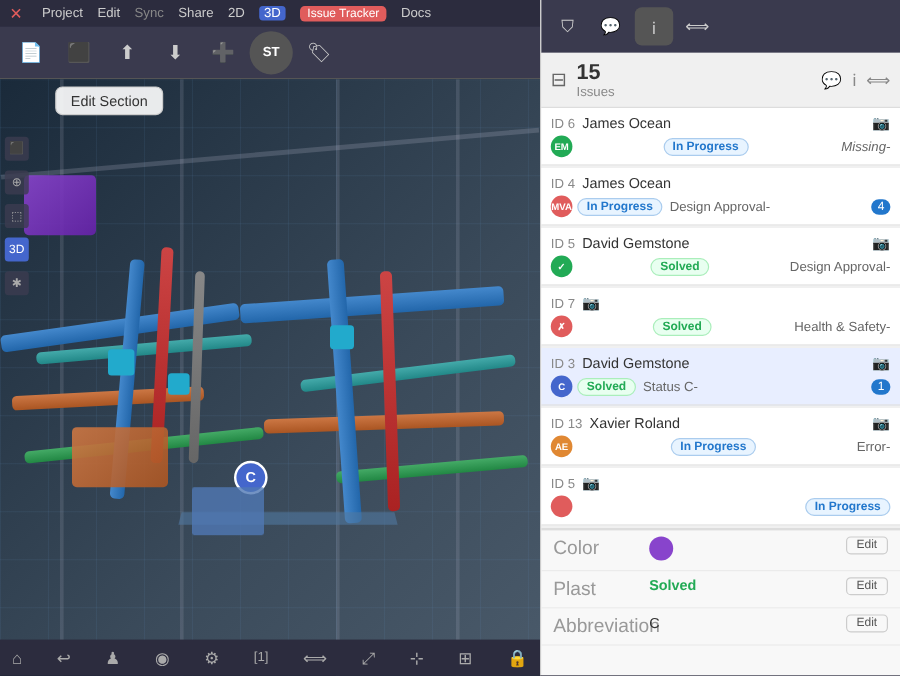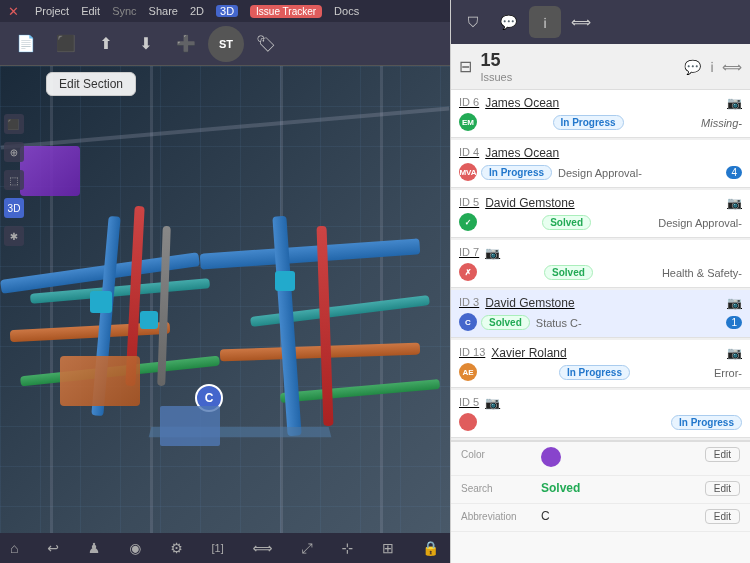--- a/index.html
+++ b/index.html
@@ -119,21 +119,21 @@
       font-size: 12px; background: #fff; outline: none;
     }
 
     
     #issue-list { flex: 0 0 auto; background: #f0f0f0; }
     .issue-item {
       padding: 6px 8px; border-bottom: 1px solid #e0e0e0; cursor: pointer;
       background: #fff; margin-bottom: 2px;
     }
     .issue-item.selected { background: #e8eeff; }
-    .issue-header { display: flex; align-items: flex-start; gap: 6px; margin-bottom: 3px; text-decoration: underline; }
+    .issue-header { display: flex; align-items: flex-end; gap: 6px; margin-bottom: 3px; }
     .issue-id { font-size: 11px; color: #888; }
     .issue-name { font-size: 12px; font-weight: 500; color: #333; flex: 1; }
     .status-badge {
       border-radius: 10px; padding: 1px 7px; font-size: 10px; font-weight: 600;
     }
     .status-in-progress { background: #e8f4ff; color: #2277cc; border: 1px solid #aaccee; }
     .status-solved { background: #e8fff0; color: #22aa55; border: 1px solid #aaeebb; }
     .issue-desc { font-size: 11px; color: #666; margin-top: 2px; }
     .issue-meta { display: flex; align-items: center; justify-content: space-between; }
     .assignee-avatar {
@@ -150,21 +150,21 @@
     
     #detail-panel {
       background: #f8f8f8; border-top: 2px solid #ddd; flex: 1;
       overflow-y: auto; padding: 0;
     }
     .detail-row {
       display: flex; align-items: flex-start; padding: 5px 10px;
       border-bottom: 1px solid #ebebeb; min-height: 28px;
     }
     .detail-label {
-      font-size: 10px; color: #999; width: 80px; flex-shrink: 0; padding-top: 2px;
+      font-size: 16px; color: #999; width: 80px; flex-shrink: 0; padding-top: 2px;
     }
     .detail-value { font-size: 12px; color: #333; flex: 1; }
     .detail-edit-btn {
       background: none; border: 1px solid #ccc; border-radius: 4px;
       padding: 1px 8px; font-size: 10px; cursor: pointer; color: #555;
       flex-shrink: 0;
     }
     .color-dot { width: 20px; height: 20px; border-radius: 50%; background: #8844cc; }
     .status-solved-text { color: #22aa55; font-weight: 600; font-size: 12px; }
 
@@ -405,21 +405,21 @@
 
     <div class="detail-row">
       <span class="detail-label">Color</span>
       <span class="detail-value">
         <span class="color-dot" style="background:#8844cc;display:inline-block;"></span>
       </span>
       <button class="detail-edit-btn">Edit</button>
     </div>
 
     <div class="detail-row">
-      <span class="detail-label">Search</span>
+      <span class="detail-label">Plast</span>
       <span class="detail-value status-solved-text">Solved</span>
       <button class="detail-edit-btn">Edit</button>
     </div>
 
     <div class="detail-row">
       <span class="detail-label">Abbreviation</span>
       <span class="detail-value">C</span>
       <button class="detail-edit-btn">Edit</button>
     </div>
 

